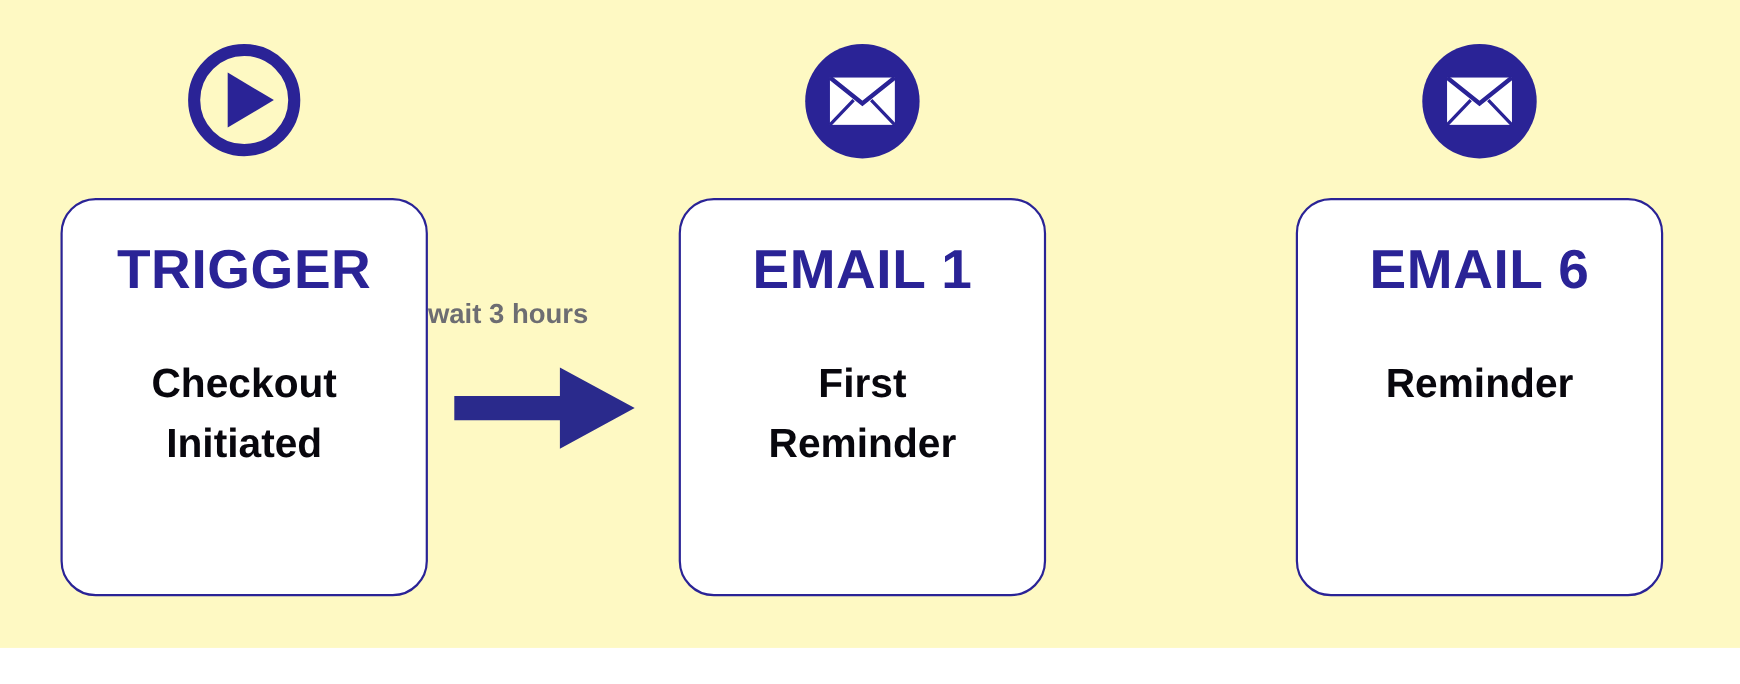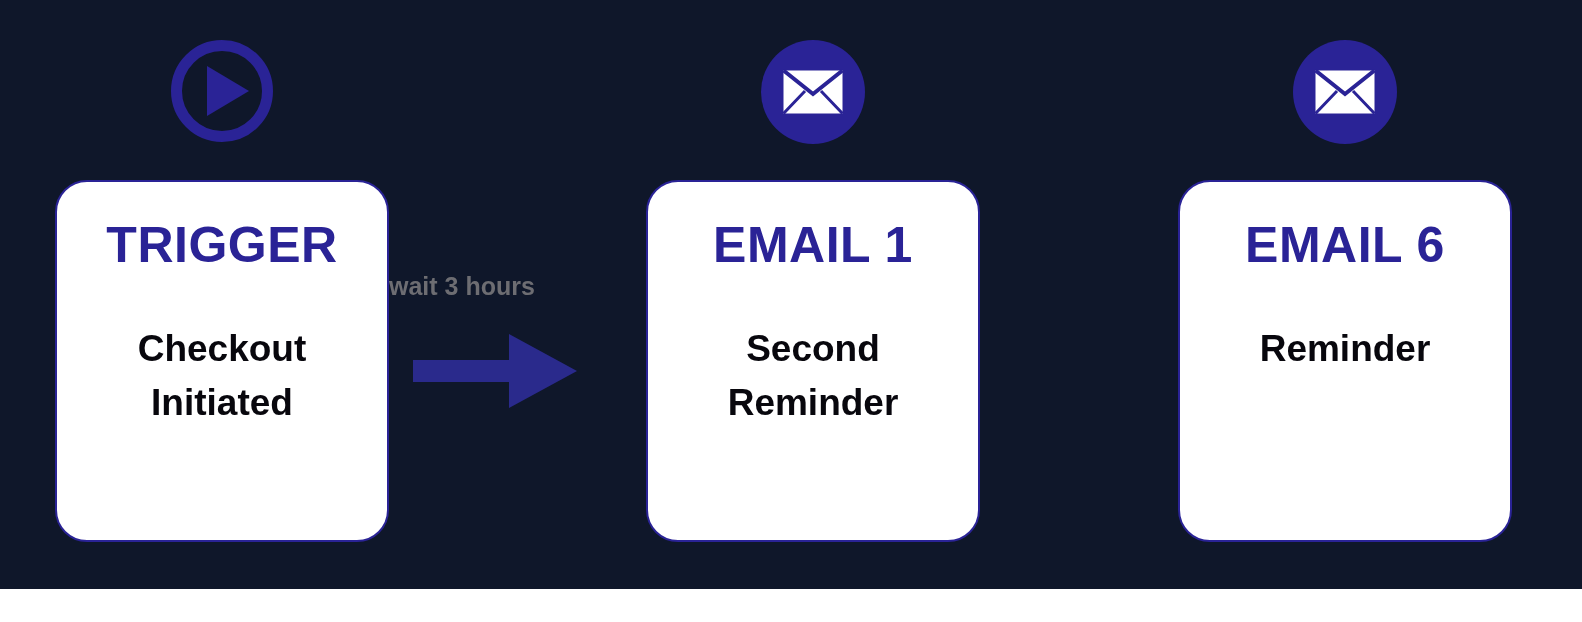--- a/index.html
+++ b/index.html
@@ -12,21 +12,21 @@
     height: 622px;
     font-family: "Liberation Sans", sans-serif;
     overflow: hidden;
     position: relative;
   }
 
   #canvas {
     position: relative;
     width: 1582px;
     height: 589px;
-    background: #0f172a;
+    background: #fef9c3;
   }
 
   
   .node {
     position: absolute;
     top: 40px;
     width: 334px;
   }
   .node-icon-wrap {
     height: 112px;
@@ -147,34 +147,34 @@
 
   <div class="connector" style="left:389px;">
     <div class="connector-label">wait 3 hours</div>
     <div class="arrow">
       <svg width="188" height="78" viewBox="0 0 188 78" xmlns="http://www.w3.org/2000/svg">
         <polygon points="22,28 118,28 118,2 186,39 118,76 118,50 22,50" fill="#2a2a8c"></polygon>
       </svg>
     </div>
   </div>
 
-  <div class="node" style="left:646px;">
+  <div class="node" style="left:617px;">
     <div class="node-icon-wrap">
       <div class="icon-email">
         <svg width="62" height="46" viewBox="0 0 62 46" xmlns="http://www.w3.org/2000/svg">
           <rect x="1.5" y="1.5" width="59" height="43" fill="#ffffff"></rect>
           <path d="M1.5 1.5 L31 25 L60.5 1.5" fill="none" stroke="#2a2396" stroke-width="4"></path>
           <path d="M1.5 44.5 L23 22 M60.5 44.5 L39 22" fill="none" stroke="#2a2396" stroke-width="3"></path>
         </svg>
       </div>
     </div>
     <div class="card">
       <div class="card-title">EMAIL 1</div>
       <div class="card-body">
-        <div>Second</div>
+        <div>First</div>
         <div>Reminder</div>
       </div>
     </div>
   </div>
 
 
   <div class="node" style="left:1178px;">
     <div class="node-icon-wrap">
       <div class="icon-email">
         <svg width="62" height="46" viewBox="0 0 62 46" xmlns="http://www.w3.org/2000/svg">

